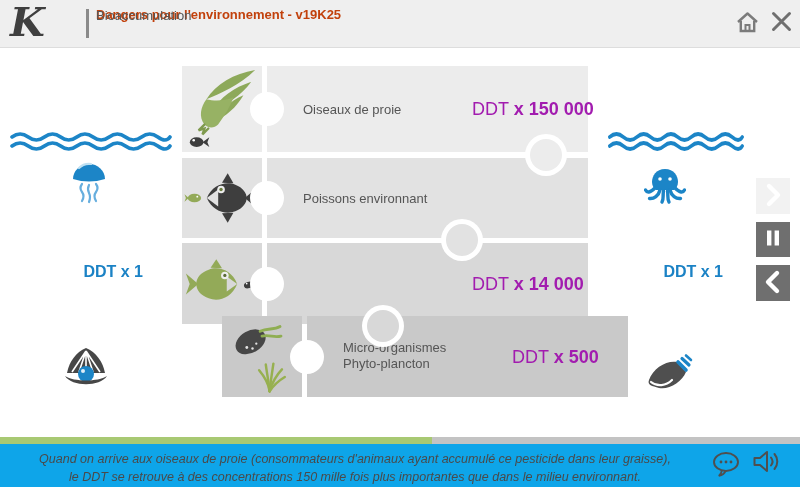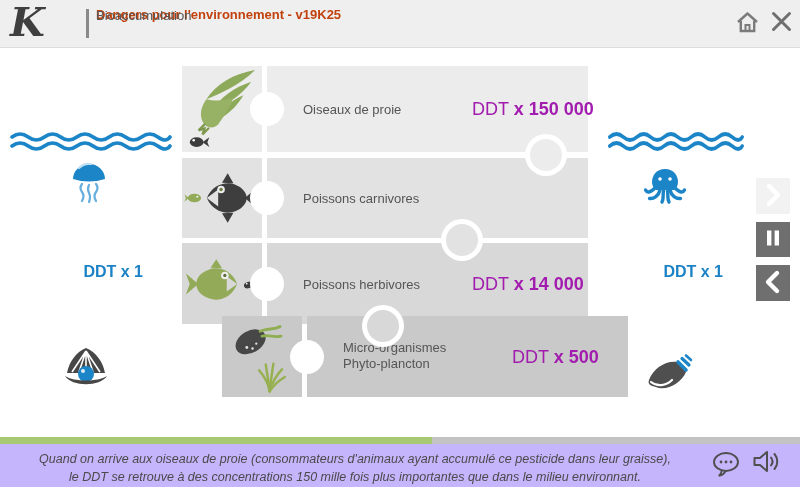--- a/index.html
+++ b/index.html
@@ -49,21 +49,21 @@
   
   .nav-btn{position:absolute;left:756px;width:34px;border:none;padding:0;cursor:pointer;
            display:flex;align-items:center;justify-content:center;}
   .nav-next{top:178px;height:36px;background:#f2f2f2;}
   .nav-pause{top:222px;height:35px;background:#6f6f6f;}
   .nav-prev{top:265px;height:36px;background:#6f6f6f;}
 
   
   .progress{position:absolute;left:0;top:437px;width:800px;height:7px;background:#c3c3c3;}
   .progress-fill{height:7px;background:#a8c973;width:54%;}
-  .caption{position:absolute;left:0;top:444px;width:800px;height:43px;background:#c4b5fd;}
+  .caption{position:absolute;left:0;top:444px;width:800px;height:43px;background:#0ea5e9;}
   .caption-text{position:absolute;left:10px;right:100px;top:6px;text-align:center;
                 font-style:italic;font-size:12.5px;color:#4a4a4a;line-height:1.45;}
   .cap-btn{position:absolute;background:none;border:none;padding:0;cursor:pointer;}
   .bubble-btn{left:712px;top:451px;}
   .sound-btn{left:752px;top:448px;}
 </style>
 </head>
 <body>
 
 <div class="stage">
@@ -218,41 +218,40 @@
         <circle cx="39" cy="21" r="4" fill="#ededed"></circle>
           <circle cx="39" cy="21" r="1.8" fill="#6b7d3f"></circle>
         <g fill="#93aa58">
           <ellipse cx="11" cy="30" rx="7" ry="4.5"></ellipse>
           <path d="M5 30 L0.5 26 L2 30 L0.5 34 Z"></path>
         </g>
         <circle cx="14" cy="28.6" r="1" fill="#fff"></circle>
       </svg>
     </div>
     <div class="card c1">
-      <div class="card-label">Poissons carnivores</div>
+      <div class="card-label">Poissons environnant</div>
     </div>
   </div>
 
   <div class="row r2">
     <div class="iconbox c2">
       <svg width="76" height="58" viewBox="0 0 80 60">
         <g fill="#93aa58">
           <path d="M56 30 C50 15 36 11 26 15 C17 18 13 24 13 30 C13 36 17 42 26 45 C36 49 50 45 56 30 Z"></path>
           <path d="M15 30 L2 19 L6 30 L2 41 Z"></path>
           <path d="M28 13 L34 4 L40 13.5 Z"></path>
         </g>
         <path d="M56 30 L45 22 L45 38 Z" fill="#d8d8d8"></path>
         <circle cx="43" cy="21" r="4" fill="#eeeeee"></circle>
           <circle cx="43" cy="21" r="1.7" fill="#5a6b35"></circle>
         <ellipse cx="68" cy="31" rx="5" ry="3.4" fill="#3e3e3e" transform="rotate(-18 68 31)"></ellipse>
         <circle cx="66" cy="29.6" r="0.9" fill="#fff"></circle>
       </svg>
     </div>
     <div class="card c2">
-      <div class="card-label">Poissons herbivores</div>
       <div class="card-ddt">
         <span>DDT</span> <b>x 14 000</b>
       </div>
     </div>
   </div>
 
   <div class="row r3">
     <div class="iconbox c3">
       <svg width="76" height="76" viewBox="0 0 80 80">
         <ellipse cx="28" cy="24" rx="17" ry="11.5" fill="#474747" transform="rotate(-30 28 24)"></ellipse>

